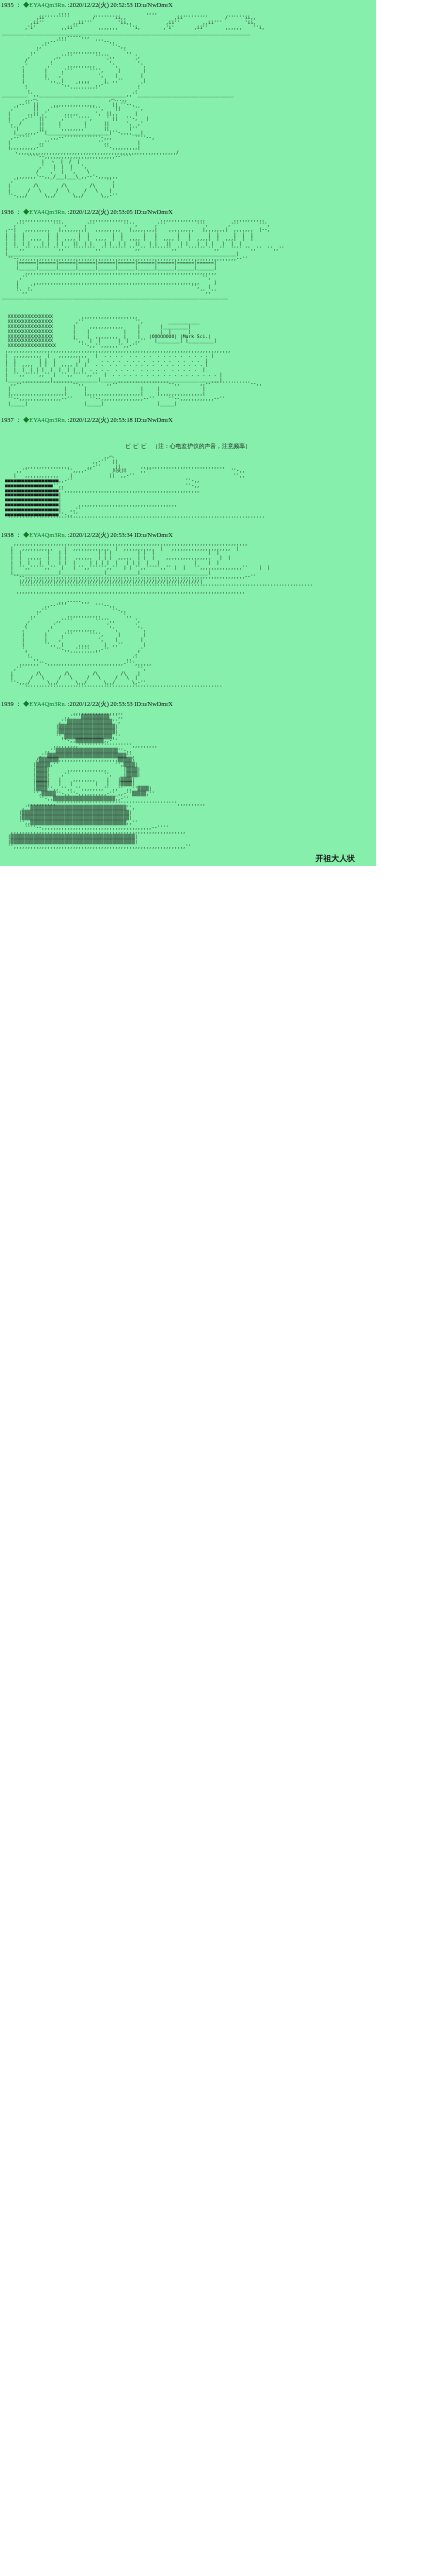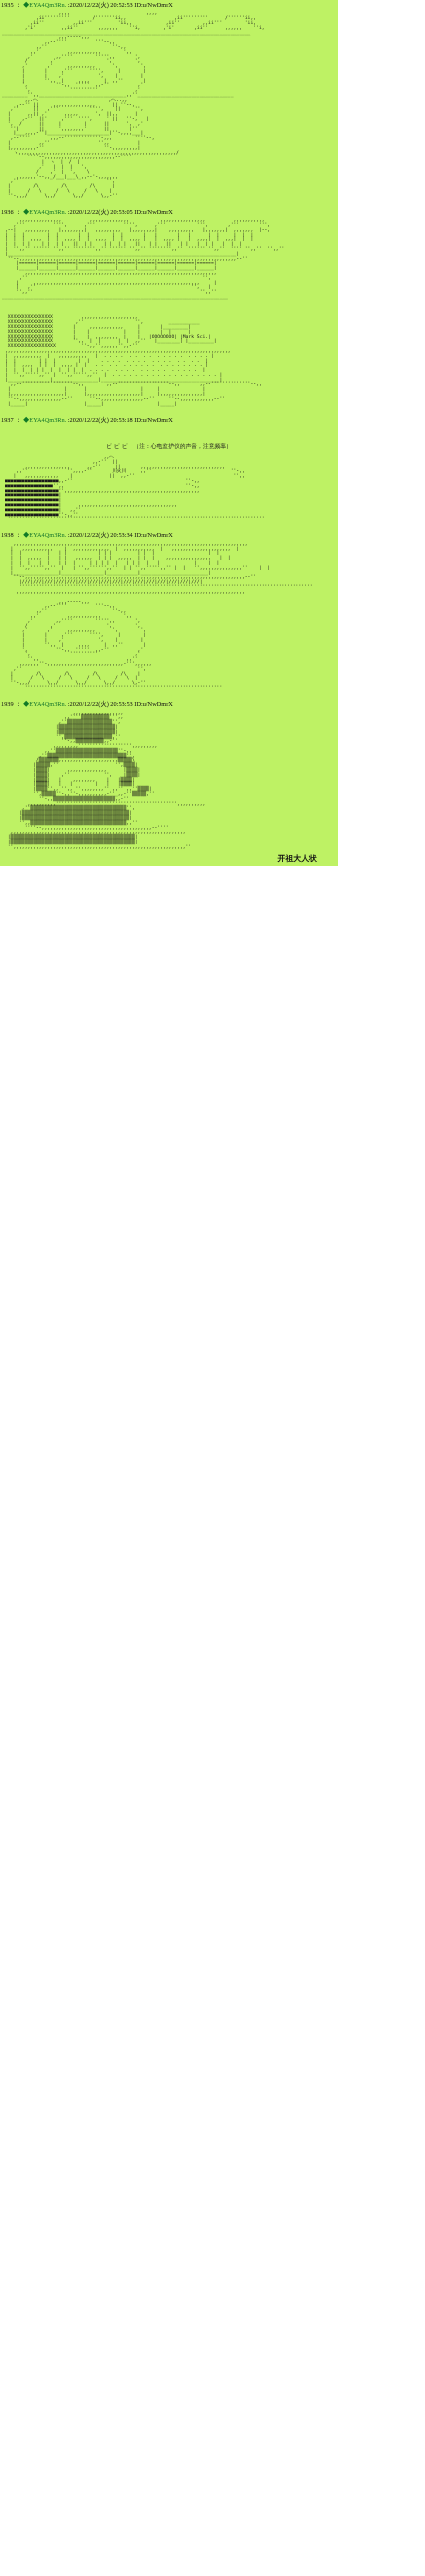--- a/index.html
+++ b/index.html
@@ -3,21 +3,21 @@
 <meta charset="utf-8">
 <title>AA Thread</title>
 <style>
   html,body{margin:0;padding:0;background:#ffffff;}
   body{
     width:426px;
     font-family:"Liberation Sans", sans-serif;
     color:#111111;
     -webkit-font-smoothing:none;
   }
-  .page{width:338px;position:relative;overflow:hidden;background:#bef264;}
+  .page{width:376px;position:relative;overflow:hidden;background:#86efac;}
 
   
   .post-header{
     font-family:"Liberation Serif", serif;
     font-size:6.3px;
     line-height:8.4px;
     white-space:nowrap;
     padding:1px 0 1px 1px;
     color:#111;
     letter-spacing:0px;

